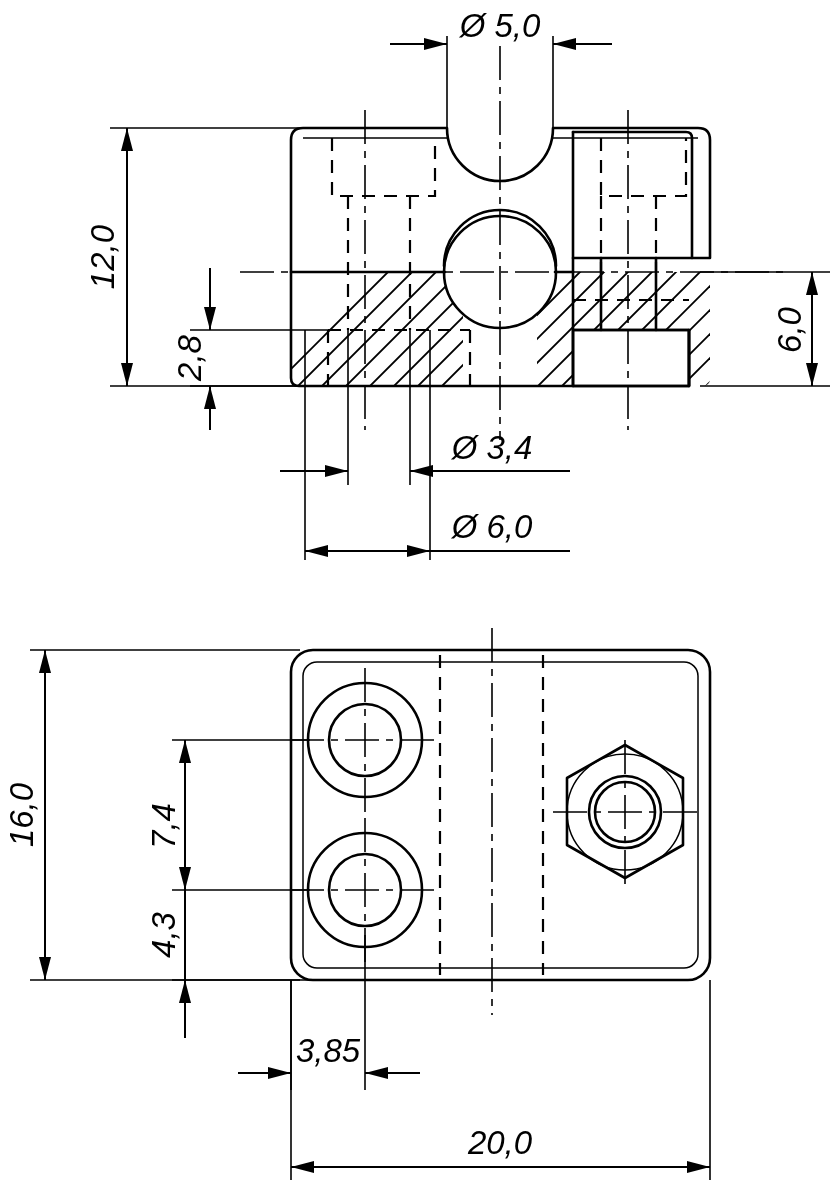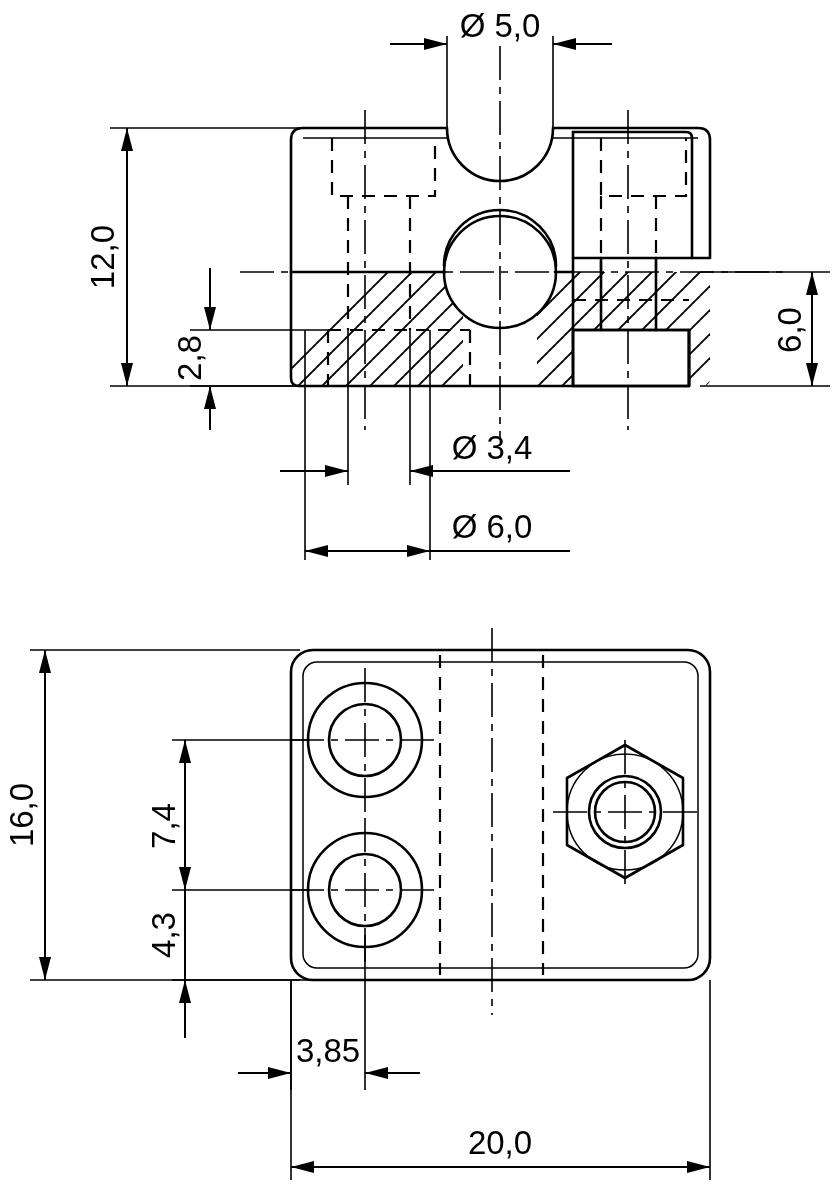--- a/index.html
+++ b/index.html
@@ -10,20 +10,21 @@
   body {
     width: 839px;
     height: 1200px;
     font-family: "Liberation Sans", sans-serif;
     overflow: hidden;
   }
   #drawing-root {
     position: relative;
     width: 839px;
     height: 1200px;
+    font-style: italic;
   }
   svg#tech-drawing {
     display: block;
     width: 839px;
     height: 1200px;
   }
   .solid {
     fill: none;
     stroke: #000000;
     stroke-width: 2.6;

